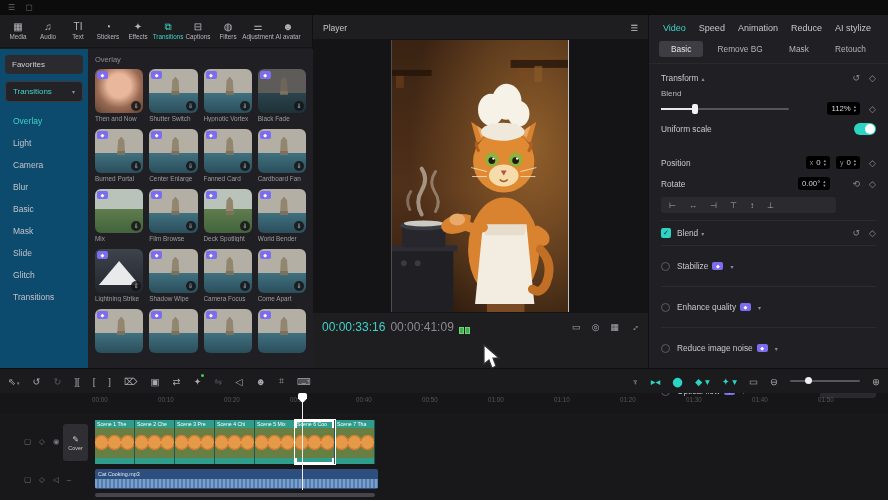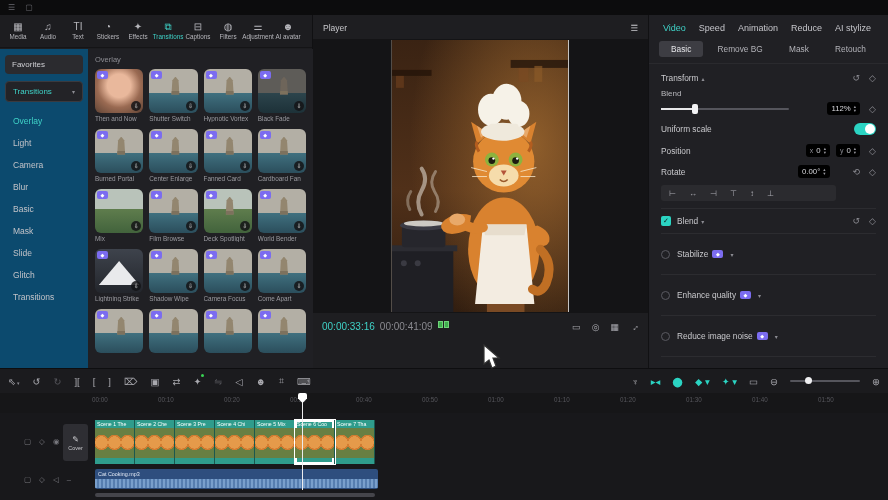--- a/index.html
+++ b/index.html
@@ -52,21 +52,21 @@
   
   .player { position:absolute; left:313px; top:15px; width:335px; height:353px; background:#1e1e21; }
   .phead { height:26px; display:flex; align-items:center; justify-content:space-between; padding:0 10px;
     color:#c9c9cd; font-size:8.5px; border-bottom:1px solid #161618; }
   .pstage { position:absolute; left:0; top:24px; width:335px; height:301px; background:#141416; }
   .video { position:absolute; left:78px; top:1px; width:178px; height:299px; background:#1a120c;
     border-right:1px solid rgba(255,255,255,.75); border-left:1px solid rgba(255,255,255,.25); }
   .video svg { display:block; width:100%; height:100%; }
   .pbar { position:absolute; left:0; bottom:0; width:335px; height:28px; background:#1e1e21; border-top:1px solid #141416;
     display:flex; align-items:center; justify-content:space-between; padding:0 9px; }
-  .tc { font-size:10px; color:#8a8a90; display:flex; align-items:flex-start; gap:5px; }
+  .tc { font-size:12px; color:#8a8a90; display:flex; align-items:flex-end; gap:5px; }
   .tc .cur { color:#3fd2c7; }
   .frameset { display:inline-flex; gap:1px; }
   .frameset i { width:5px; height:7px; background:#3fae4d; border:1px solid #6fd37a; }
   .picons { display:flex; gap:11px; color:#a9a9af; font-size:9px; }
   .rot45 { display:inline-block; transform:rotate(-45deg); }
 
   .cursor { position:absolute; left:480px; top:344px; z-index:40; }
 
   
   .insp { position:absolute; left:648px; top:15px; width:240px; height:353px; background:#202024; border-left:1px solid #111113; }
@@ -500,21 +500,21 @@
         <span class="valbox">
           <span>112%</span>
           <span class="steps">
               <span>▴</span>
               <span>▾</span>
             </span>
         </span>
         <span class="ric">◇</span>
       </div>
 
-      <div class="irow" style="margin-bottom:9px;gap:11px;">
+      <div class="irow" style="margin-bottom:21px;gap:11px;">
         <span>Uniform scale</span>
         <span class="spacer"></span>
         <span class="toggle">
             <i></i>
           </span>
       </div>
 
       <div class="irow" style="margin-bottom:8px;">
         <span>Position</span>
         <span class="spacer"></span>

